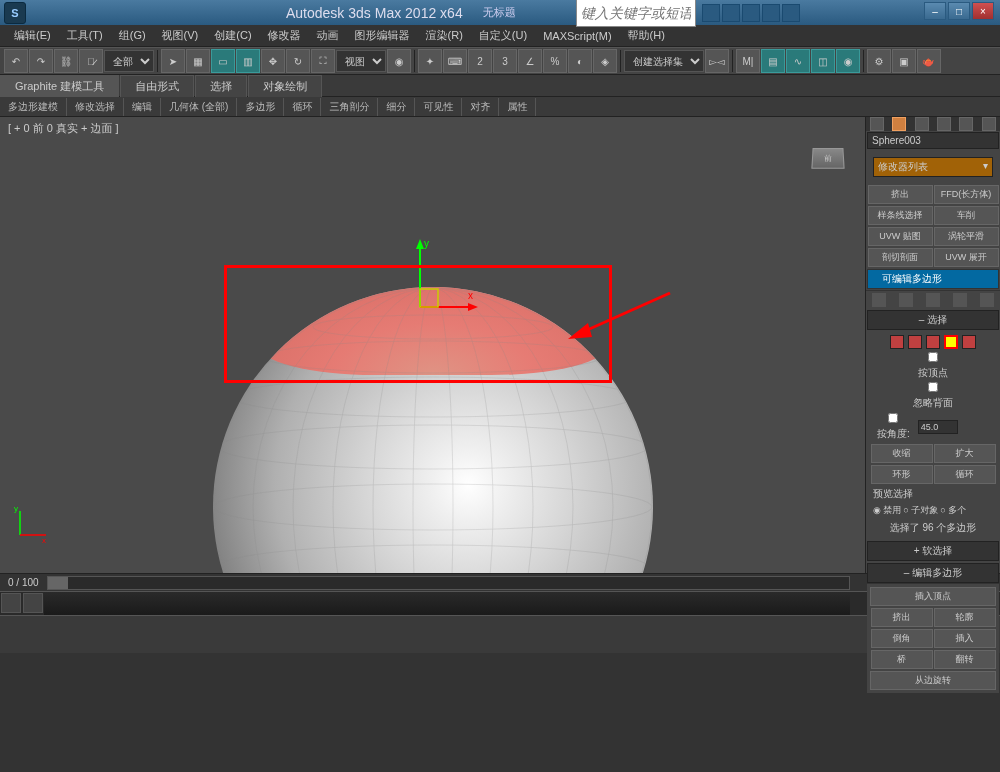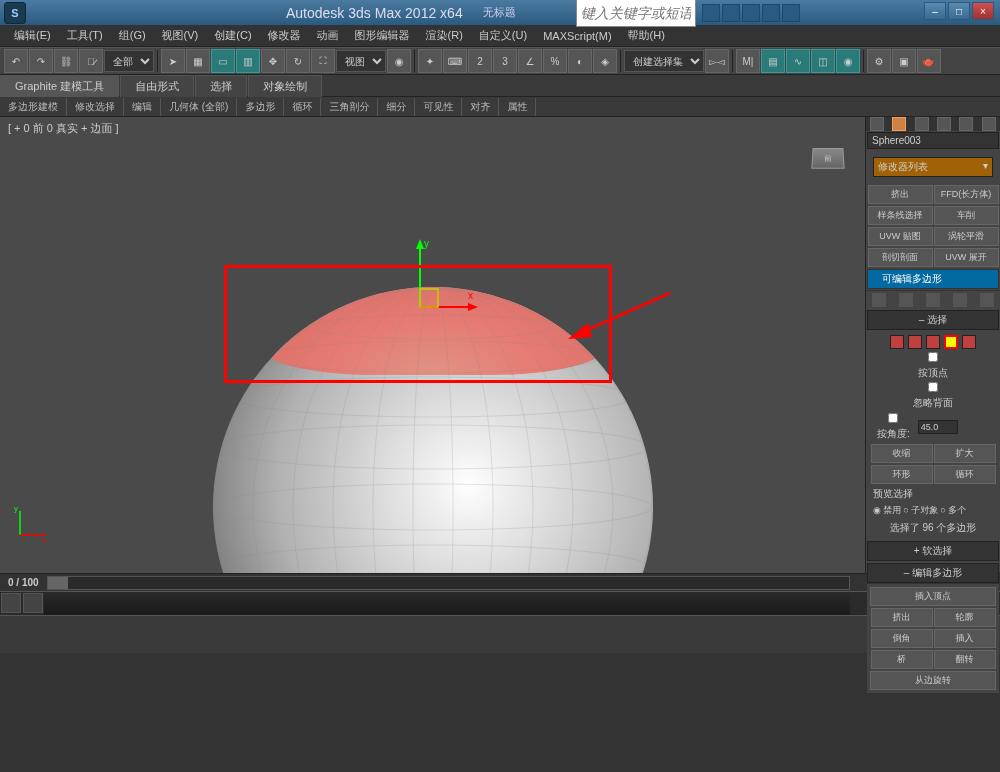--- a/index.html
+++ b/index.html
@@ -69,21 +69,21 @@
 .sp-sel-icons span.face { background: #ff0; border: 2px solid #f00; }
 .sp-chk { display: flex; align-items: center; gap: 4px; padding: 1px 4px; color: #ccc; flex-direction: column; }
 .sp-chk input { width: 10px; height: 10px; }
 .sp-row { display: flex; align-items: center; padding: 1px 4px; gap: 4px; }
 .sp-spin { width: 40px; height: 14px; background: #333; border: 1px solid #222; font-size: 9px; padding: 0 2px; color: #ccc; }
 .sp-radio-row { display: flex; gap: 2px; padding: 1px 4px; font-size: 9px; color: #ccc; }
 .sp-info { text-align: center; padding: 3px; color: #ccc; font-size: 10px; }
 
 
 .timeline { height: 18px; background: #333; display: flex; align-items: center; border-top: 1px solid #222; }
-.timeline-label { padding: 0 8px; font-size: 10px; font-weight: bold; }
+.timeline-label { padding: 0 8px; font-size: 10px; }
 .timeline-bar { flex: 1; height: 14px; background: #2a2a2a; border: 1px solid #555; margin-right: 150px; position: relative; }
 .timeline-slider { position: absolute; width: 20px; height: 12px; background: #666; left: 0; }
 .trackbar { height: 24px; background: #2a2a2a; border-top: 1px solid #555; display: flex; }
 .track-btns { display: flex; }
 .track-btns span { width: 20px; height: 20px; background: #444; border: 1px solid #555; margin: 1px; }
 .track-ruler { flex: 1; background: linear-gradient(#2a2a2a, #1a1a1a); position: relative; margin-right: 150px; }
 .statusbar { height: 38px; background: #3a3a3a; display: flex; align-items: center; border-top: 1px solid #555; font-size: 10px; }
 
 
 .gizmo { position: absolute; left: 414px; top: 120px; pointer-events: none; }

